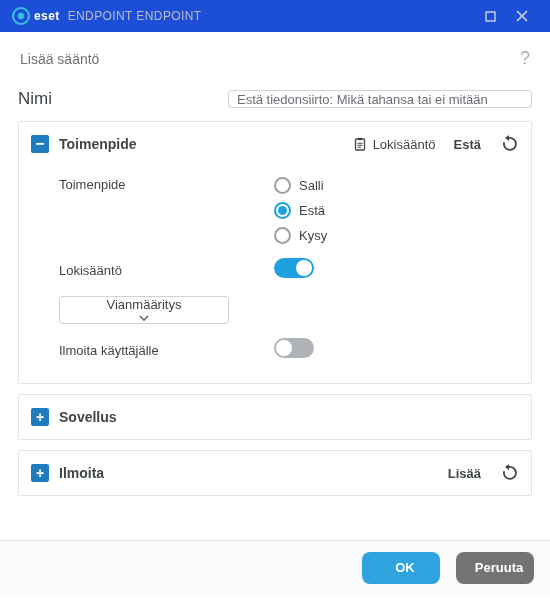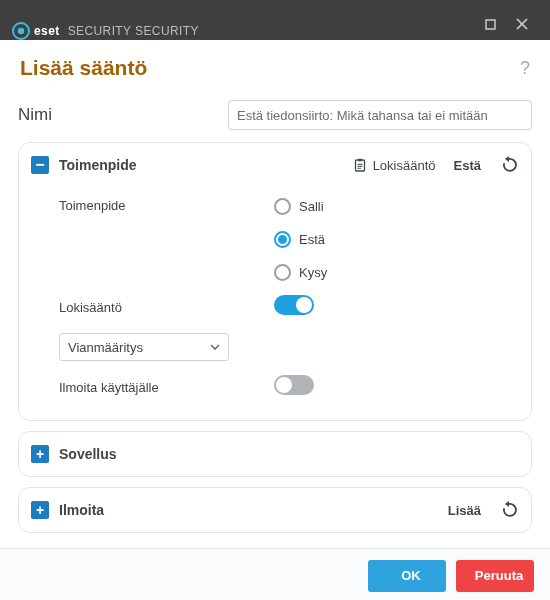--- a/index.html
+++ b/index.html
@@ -1,88 +1,88 @@
 <!DOCTYPE html>
 <html><head>
 <meta charset="utf-8">
 <style>
 * { box-sizing: border-box; margin: 0; padding: 0; font-family: "Segoe UI", Arial, sans-serif; }
 body { width: 550px; height: 600px; background: #fff; overflow: hidden; }
 
-.titlebar { height: 40px; background: #404040; display: flex; align-items: flex-end; padding: 0 12px; color: #fff; }
+.titlebar { height: 32px; background: #1d4ed8; display: flex; align-items: center; padding: 0 12px; color: #fff; }
 .titlebar .logo { display: flex; align-items: center; gap: 4px; }
 .titlebar .brand { color: #fff; font-weight: 700; font-size: 12px; letter-spacing: 0.4px; }
 .titlebar .product { color: #b9bec4; font-size: 12px; letter-spacing: 0.4px; margin-left: 4px; }
 .titlebar .spacer { flex: 1; }
 .titlebar .winbtn { width: 32px; height: 32px; display: flex; align-items: center; justify-content: center; color: #cfd3d8; }
 
 .content { padding: 10px 18px 0 18px; height: 508px; display:flex; flex-direction:column; }
 .hdr { display:flex; align-items:center; justify-content:space-between; margin: 6px 2px 14px 2px; }
-.hdr h1 { font-size: 21px; font-weight: 700; color: #a16207; }
+.hdr h1 { font-size: 14px; font-weight: 400; color: #737373; }
 .help { color: #a7abb0; font-size: 18px; }
 
 .row { display:flex; align-items:center; margin: 6px 0 12px 0; }
 .row .lbl { width: 210px; font-size: 17px; color: #3f4549; }
 .row .ctrl { flex:1; }
 
-.textin { width: 100%; height: 30px; border: 1px solid #cfd3d8; border-radius: 4px; padding: 8px 8px; font-size: 13px; color: #6a6f75; }
+.textin { width: 100%; height: 18px; border: 1px solid #cfd3d8; border-radius: 4px; padding: 8px 8px; font-size: 13px; color: #6a6f75; }
 
 .toggle { width: 40px; height: 20px; border-radius: 10px; position: relative; display:inline-block; }
 .toggle.on { background:#1ea0e1; }
 .toggle.off { background:#b0b4b9; }
 .toggle .knob { position:absolute; width:16px; height:16px; border-radius:50%; background:#fff; top:2px; }
 .toggle.on .knob { right:2px; }
 .toggle.off .knob { left:2px; }
 
 .scroll { flex:1; overflow-y:auto; padding-right: 4px; margin-right:-4px; }
 .scroll::-webkit-scrollbar { width:6px; }
 .scroll::-webkit-scrollbar-thumb { background:#c4c8cc; border-radius:3px; }
 
-.panel { border:1px solid #e2e5e8; border-radius:12px; margin-bottom:10px; background:#fff; }
+.panel { border:1px solid #e2e5e8; border-radius:2px; margin-bottom:10px; background:#fff; }
 .panel .phdr { display:flex; align-items:center; height:44px; padding: 0 12px; gap:10px; }
 .panel .phdr .exp { width:18px; height:18px; background:#1e7dc1; color:#fff; display:flex; align-items:center; justify-content:center; font-weight:700; border-radius:2px; }
 .panel .phdr .exp.plus::before{ content:"+"; font-size:14px; line-height:1;}
 .panel .phdr .exp.minus::before{ content:"−"; font-size:16px; line-height:1;}
 .panel .phdr .ptitle { font-size:14px; font-weight:700; color:#3f4549; }
 .panel .phdr .psummary { margin-left:auto; font-size:13px; font-weight:700; color:#3f4549; display:flex; align-items:center; gap:18px; }
 .panel .phdr .pill { display:flex; align-items:center; gap:6px; font-weight:400; }
 .undo { width:20px; height:20px; color:#3f4549; cursor:pointer; }
 .panel .pbody { padding: 4px 12px 14px 12px; }
 
 .prow { display:flex; align-items:center; padding: 7px 0 7px 28px; }
 .prow .plbl { width: 215px; font-size:13px; color:#3f4549; }
 .prow .pctrl { flex:1; }
 
-.radios { display:flex; flex-direction:column; gap:16px; }
+.radios { display:flex; flex-direction:column; gap:8px; }
 .radio { display:flex; align-items:center; gap:8px; font-size:13px; color:#3f4549; }
 .rcircle { width:17px; height:17px; border-radius:50%; border:2px solid #9aa0a6; display:inline-flex; align-items:center; justify-content:center; }
 .rcircle.sel { border-color:#1ea0e1; }
 .rcircle.sel::after { content:""; width:9px; height:9px; border-radius:50%; background:#1ea0e1; }
 
-.select { width:170px; height:28px; border:1px solid #cfd3d8; border-radius:3px; display:flex; align-items:center; justify-content:space-between; padding:0 8px; font-size:13px; color:#3f4549; }
+.select { width:170px; height:28px; border:1px solid #cfd3d8; border-radius:3px; display:flex; align-items:center; justify-content:space-between; padding:0 8px; font-size:13px; color:#3f4549;flex-direction:column; }
 .select .chev { color:#6a6f75; }
 
 .footer { height:54px; border-top:1px solid #e2e5e8; display:flex; align-items:center; justify-content:flex-end; gap:10px; padding:0 16px; background:#fafbfc; }
-.btn { min-width:78px; height:32px; border-radius:3px; border:none; font-size:13px; cursor:pointer;padding-left:8px; }
+.btn { min-width:78px; height:32px; border-radius:8px; border:none; font-size:13px; cursor:pointer;padding-left:8px; }
 .btn.primary { background:#2ea3de; color:#fff; font-weight:600; }
-.btn.secondary { background:#ef4444; color:#fff; font-weight:600; }
+.btn.secondary { background:#737373; color:#fff; font-weight:600;margin-left:6px; }
 
 svg { display:block; }
 </style>
 </head>
 <body>
 
 <div class="titlebar">
   <div class="logo">
     <svg width="18" height="18" viewBox="0 0 18 18">
       <circle cx="9" cy="9" r="8" fill="none" stroke="#39bfe0" stroke-width="2"></circle>
       <circle cx="9" cy="9" r="3.2" fill="#39bfe0"></circle>
     </svg>
     <span class="brand">eset</span>
-    <span class="product">SECURITY SECURITY</span>
+    <span class="product">ENDPOINT ENDPOINT</span>
   </div>
   <div class="spacer"></div>
   <div class="winbtn">
     <svg width="11" height="11" viewBox="0 0 11 11">
         <rect x="1" y="1" width="9" height="9" fill="none" stroke="#cfd3d8" stroke-width="1.4"></rect>
       </svg>
   </div>
   <div class="winbtn">
     <svg width="12" height="12" viewBox="0 0 12 12">
         <path d="M1 1 L11 11 M11 1 L1 11" stroke="#cfd3d8" stroke-width="1.6"></path>

